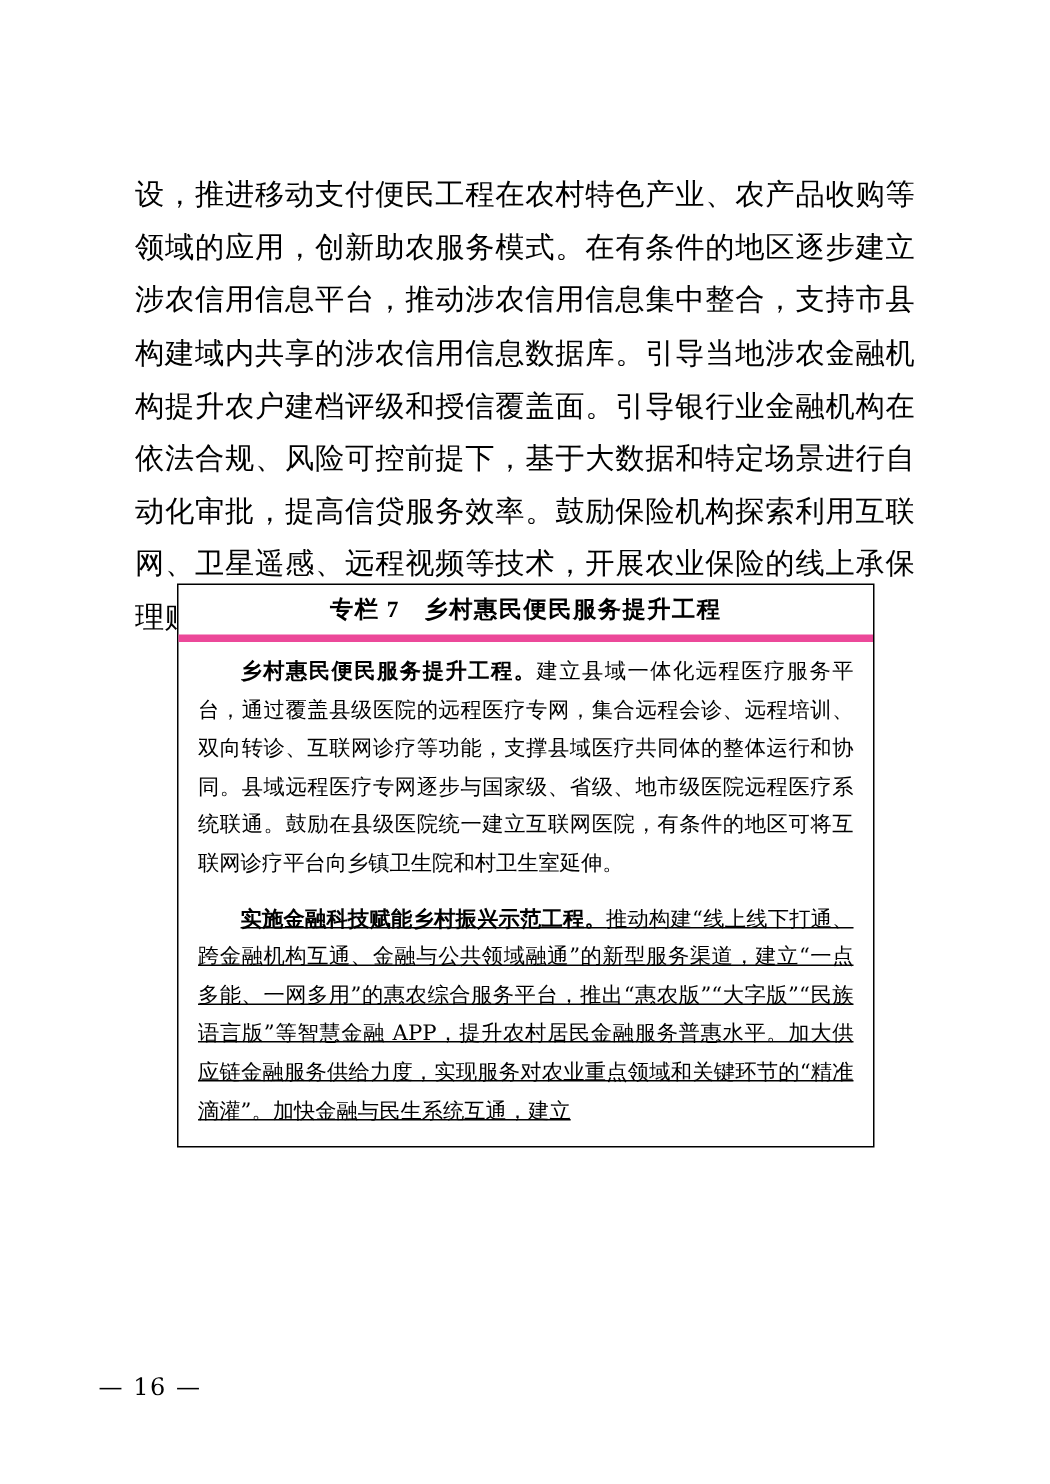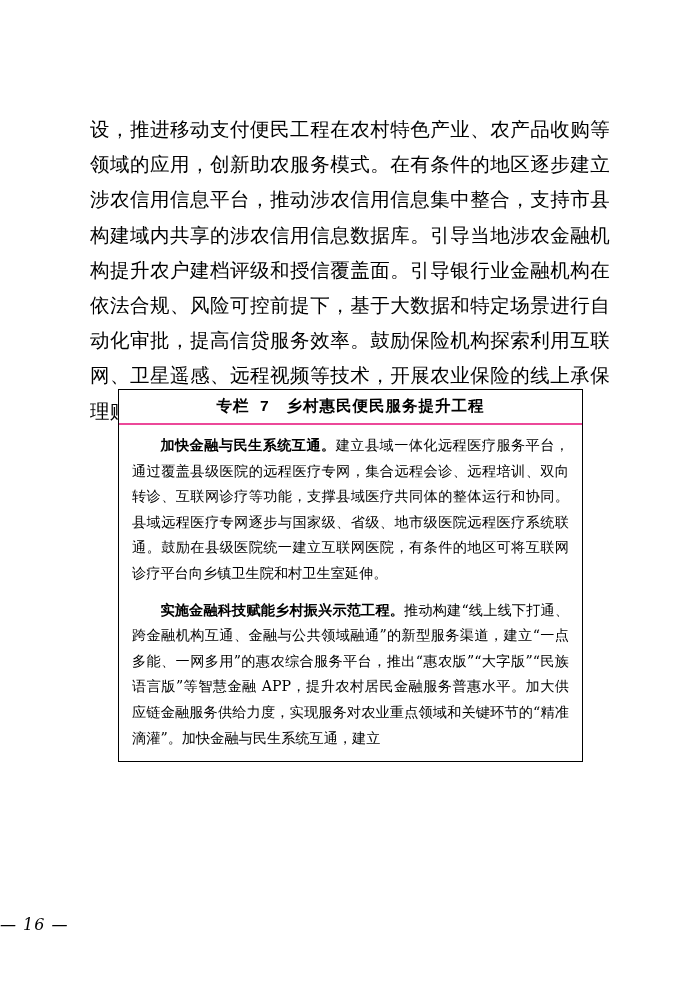--- a/index.html
+++ b/index.html
@@ -43,70 +43,70 @@
     top: 389px;
     width: 465px;
     border: 1px solid #000000;
     box-sizing: border-box;
     background: #ffffff;
   }
   .box-title {
     text-align: center;
     font-size: 15.5px;
     font-weight: bold;
-    font-family: Liberation Mono, monospace;
+    font-family: Liberation Serif, serif;
     padding: 6px 0 6px 0;
-    border-bottom: 2px solid #ec4899;
+    border-bottom: 5px solid #ec4899;
     letter-spacing: 1px;
   }
   .box-body {
     padding: 8px 13px 10px 13px;
   }
   .box-body p {
     margin: 0 0 11px 0;
     font-size: 14.2px;
     line-height: 25.6px;
     text-align: justify;
     text-justify: inter-ideograph;
     text-indent: 2em;
     font-family: "DejaVu Serif", "Liberation Serif", serif;
   }
   .box-body p:last-child {
     margin-bottom: 0;
+    text-decoration: underline;
   }
   .box-body .lead {
     font-weight: bold;
     font-family: "DejaVu Sans", "Liberation Sans", sans-serif;
   }
   .page-number {
     position: absolute;
     left: 0;
     top: 915px;
     width: 200px;
-    text-align: left;
+    text-align: center;
     font-size: 16px;
     font-family: "DejaVu Serif", "Liberation Serif", serif;
     letter-spacing: 1px;
-    font-style: italic;
   }
 </style>
 </head>
 <body>
 
 <div class="page">
 
   <div class="body-text">
     <p>设，推进移动支付便民工程在农村特色产业、农产品收购等领域的应用，创新助农服务模式。在有条件的地区逐步建立涉农信用信息平台，推动涉农信用信息集中整合，支持市县构建域内共享的涉农信用信息数据库。引导当地涉农金融机构提升农户建档评级和授信覆盖面。引导银行业金融机构在依法合规、风险可控前提下，基于大数据和特定场景进行自动化审批，提高信贷服务效率。鼓励保险机构探索利用互联网、卫星遥感、远程视频等技术，开展农业保险的线上承保理赔。</p>
   </div>
 
   <div class="box">
     <div class="box-title">专栏 7　乡村惠民便民服务提升工程</div>
     <div class="box-body">
       <p>
-        <span class="lead">加快金融与民生系统互通。</span><span>建立县域一体化远程医疗服务平台，通过覆盖县级医院的远程医疗专网，集合远程会诊、远程培训、双向转诊、互联网诊疗等功能，支撑县域医疗共同体的整体运行和协同。县域远程医疗专网逐步与国家级、省级、地市级医院远程医疗系统联通。鼓励在县级医院统一建立互联网医院，有条件的地区可将互联网诊疗平台向乡镇卫生院和村卫生室延伸。</span>
+        <span class="lead">乡村惠民便民服务提升工程。</span><span>建立县域一体化远程医疗服务平台，通过覆盖县级医院的远程医疗专网，集合远程会诊、远程培训、双向转诊、互联网诊疗等功能，支撑县域医疗共同体的整体运行和协同。县域远程医疗专网逐步与国家级、省级、地市级医院远程医疗系统联通。鼓励在县级医院统一建立互联网医院，有条件的地区可将互联网诊疗平台向乡镇卫生院和村卫生室延伸。</span>
       </p>
       <p>
         <span class="lead">实施金融科技赋能乡村振兴示范工程。</span><span>推动构建“线上线下打通、跨金融机构互通、金融与公共领域融通”的新型服务渠道，建立“一点多能、一网多用”的惠农综合服务平台，推出“惠农版”“大字版”“民族语言版”等智慧金融 APP，提升农村居民金融服务普惠水平。加大供应链金融服务供给力度，实现服务对农业重点领域和关键环节的“精准滴灌”。加快金融与民生系统互通，建立</span>
       </p>
     </div>
   </div>
 
   <div class="page-number">— 16 —</div>
 
 </div>

